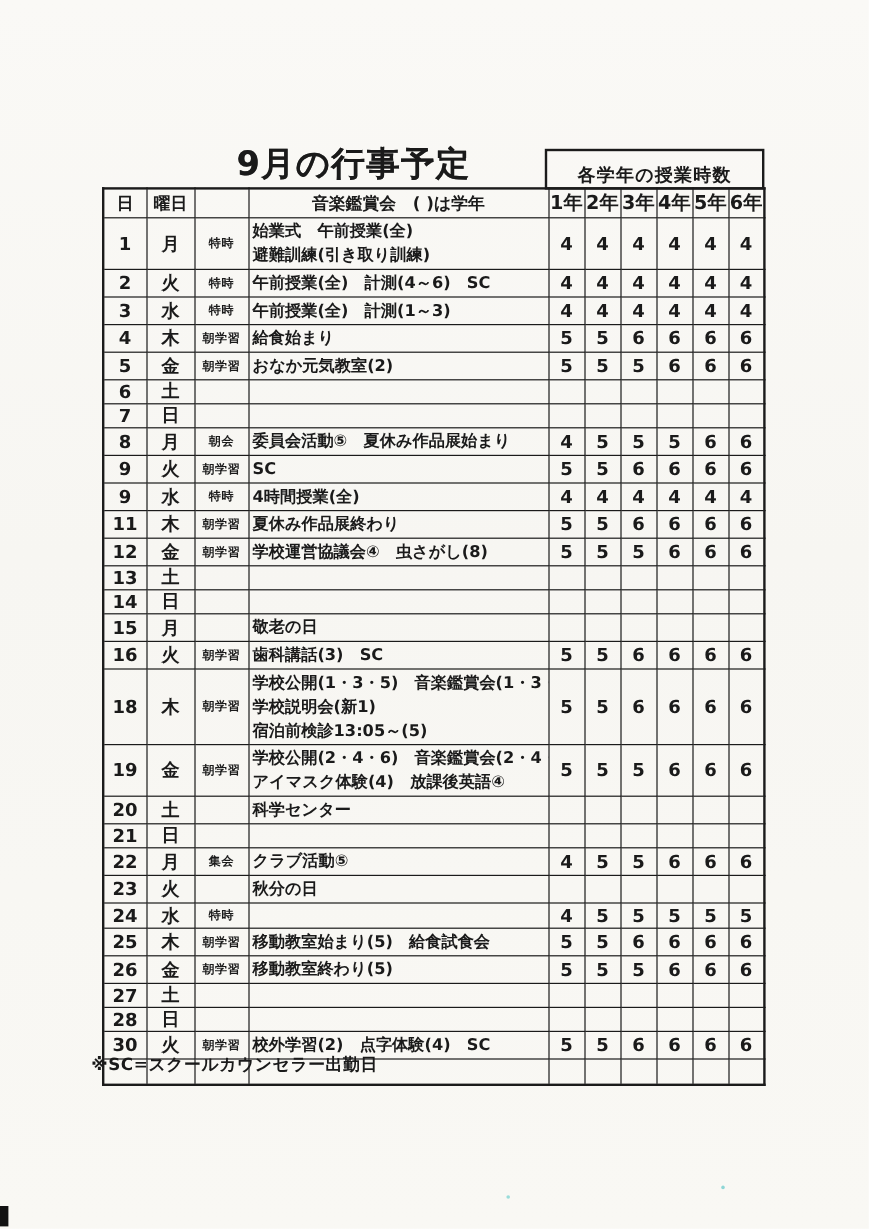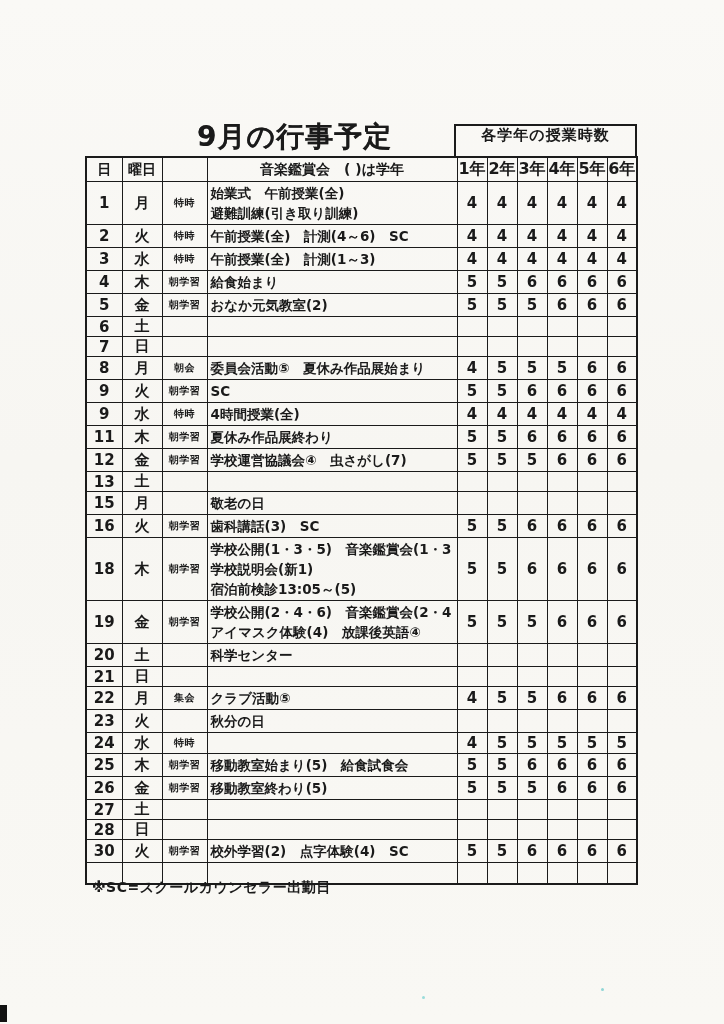--- a/index.html
+++ b/index.html
@@ -11,21 +11,21 @@
     -webkit-font-smoothing:antialiased;
   }
   .title{
     position:absolute;left:197px;top:118px;
     font-size:28px;font-weight:800;letter-spacing:1px;
     text-shadow:0 0 .5px rgba(0,0,0,.6);
   }
   .hours-box{
     position:absolute;left:454px;top:124px;width:183px;height:34px;
     border:2.5px solid #1b1b1b;box-sizing:border-box;
-    display:flex;align-items:flex-start;justify-content:center;
+    display:flex;align-items:flex-end;justify-content:center;
     font-size:15px;font-weight:700;letter-spacing:1px;
   }
   table.schedule{
     position:absolute;left:85px;top:156px;width:551px;
     border-collapse:collapse;table-layout:fixed;
     border:2.5px solid #1b1b1b;
   }
   .schedule th,.schedule td{
     border:1.5px solid #1b1b1b;padding:0;vertical-align:middle;
     overflow:hidden;
@@ -35,21 +35,21 @@
   tbody tr{height:21px;}
   tbody tr.short{height:17px;}
   tbody tr.tall{height:46px;}
   td.day{text-align:center;font-size:15px;font-weight:600;}
   td.wd{text-align:center;font-size:15px;font-weight:700;}
   td.type{text-align:center;font-size:10px;font-weight:700;letter-spacing:.5px;}
   td.events{text-align:left;padding:1px 3px;font-size:13.5px;font-weight:700;}
   td.events div{line-height:20px;white-space:nowrap;}
   td.hour{text-align:center;font-size:15px;font-weight:600;}
   .footnote{
-    position:absolute;left:92px;top:879px;
+    position:absolute;left:76px;top:879px;
     font-size:14px;font-weight:700;letter-spacing:.5px;
   }
   .corner-mark{position:absolute;left:0;top:1005px;width:7px;height:17px;background:#121212;}
   .speck{position:absolute;width:3px;height:3px;border-radius:50%;}
   .speck.s1{left:601px;top:988px;background:#8fd6d6;}
   .speck.s2{left:422px;top:996px;background:#9adcda;}
 </style>
 </head>
 <body>
 
@@ -236,32 +236,44 @@
         <td class="hour">6</td>
         <td class="hour">6</td>
         <td class="hour">6</td>
         <td class="hour">6</td>
       </tr>
       <tr>
         <td class="day">12</td>
         <td class="wd">金</td>
         <td class="type">朝学習</td>
         <td class="events">
-          <div>学校運営協議会④　虫さがし(7)</div>
+          <div>学校運営協議会④　虫さがし(8)</div>
         </td>
         <td class="hour">5</td>
         <td class="hour">5</td>
         <td class="hour">5</td>
         <td class="hour">6</td>
         <td class="hour">6</td>
         <td class="hour">6</td>
       </tr>
       <tr class="short">
         <td class="day">13</td>
         <td class="wd">土</td>
+        <td class="type"></td>
+        <td class="events"></td>
+        <td class="hour"></td>
+        <td class="hour"></td>
+        <td class="hour"></td>
+        <td class="hour"></td>
+        <td class="hour"></td>
+        <td class="hour"></td>
+      </tr>
+      <tr class="short">
+        <td class="day">14</td>
+        <td class="wd">日</td>
         <td class="type"></td>
         <td class="events"></td>
         <td class="hour"></td>
         <td class="hour"></td>
         <td class="hour"></td>
         <td class="hour"></td>
         <td class="hour"></td>
         <td class="hour"></td>
       </tr>
       <tr>

